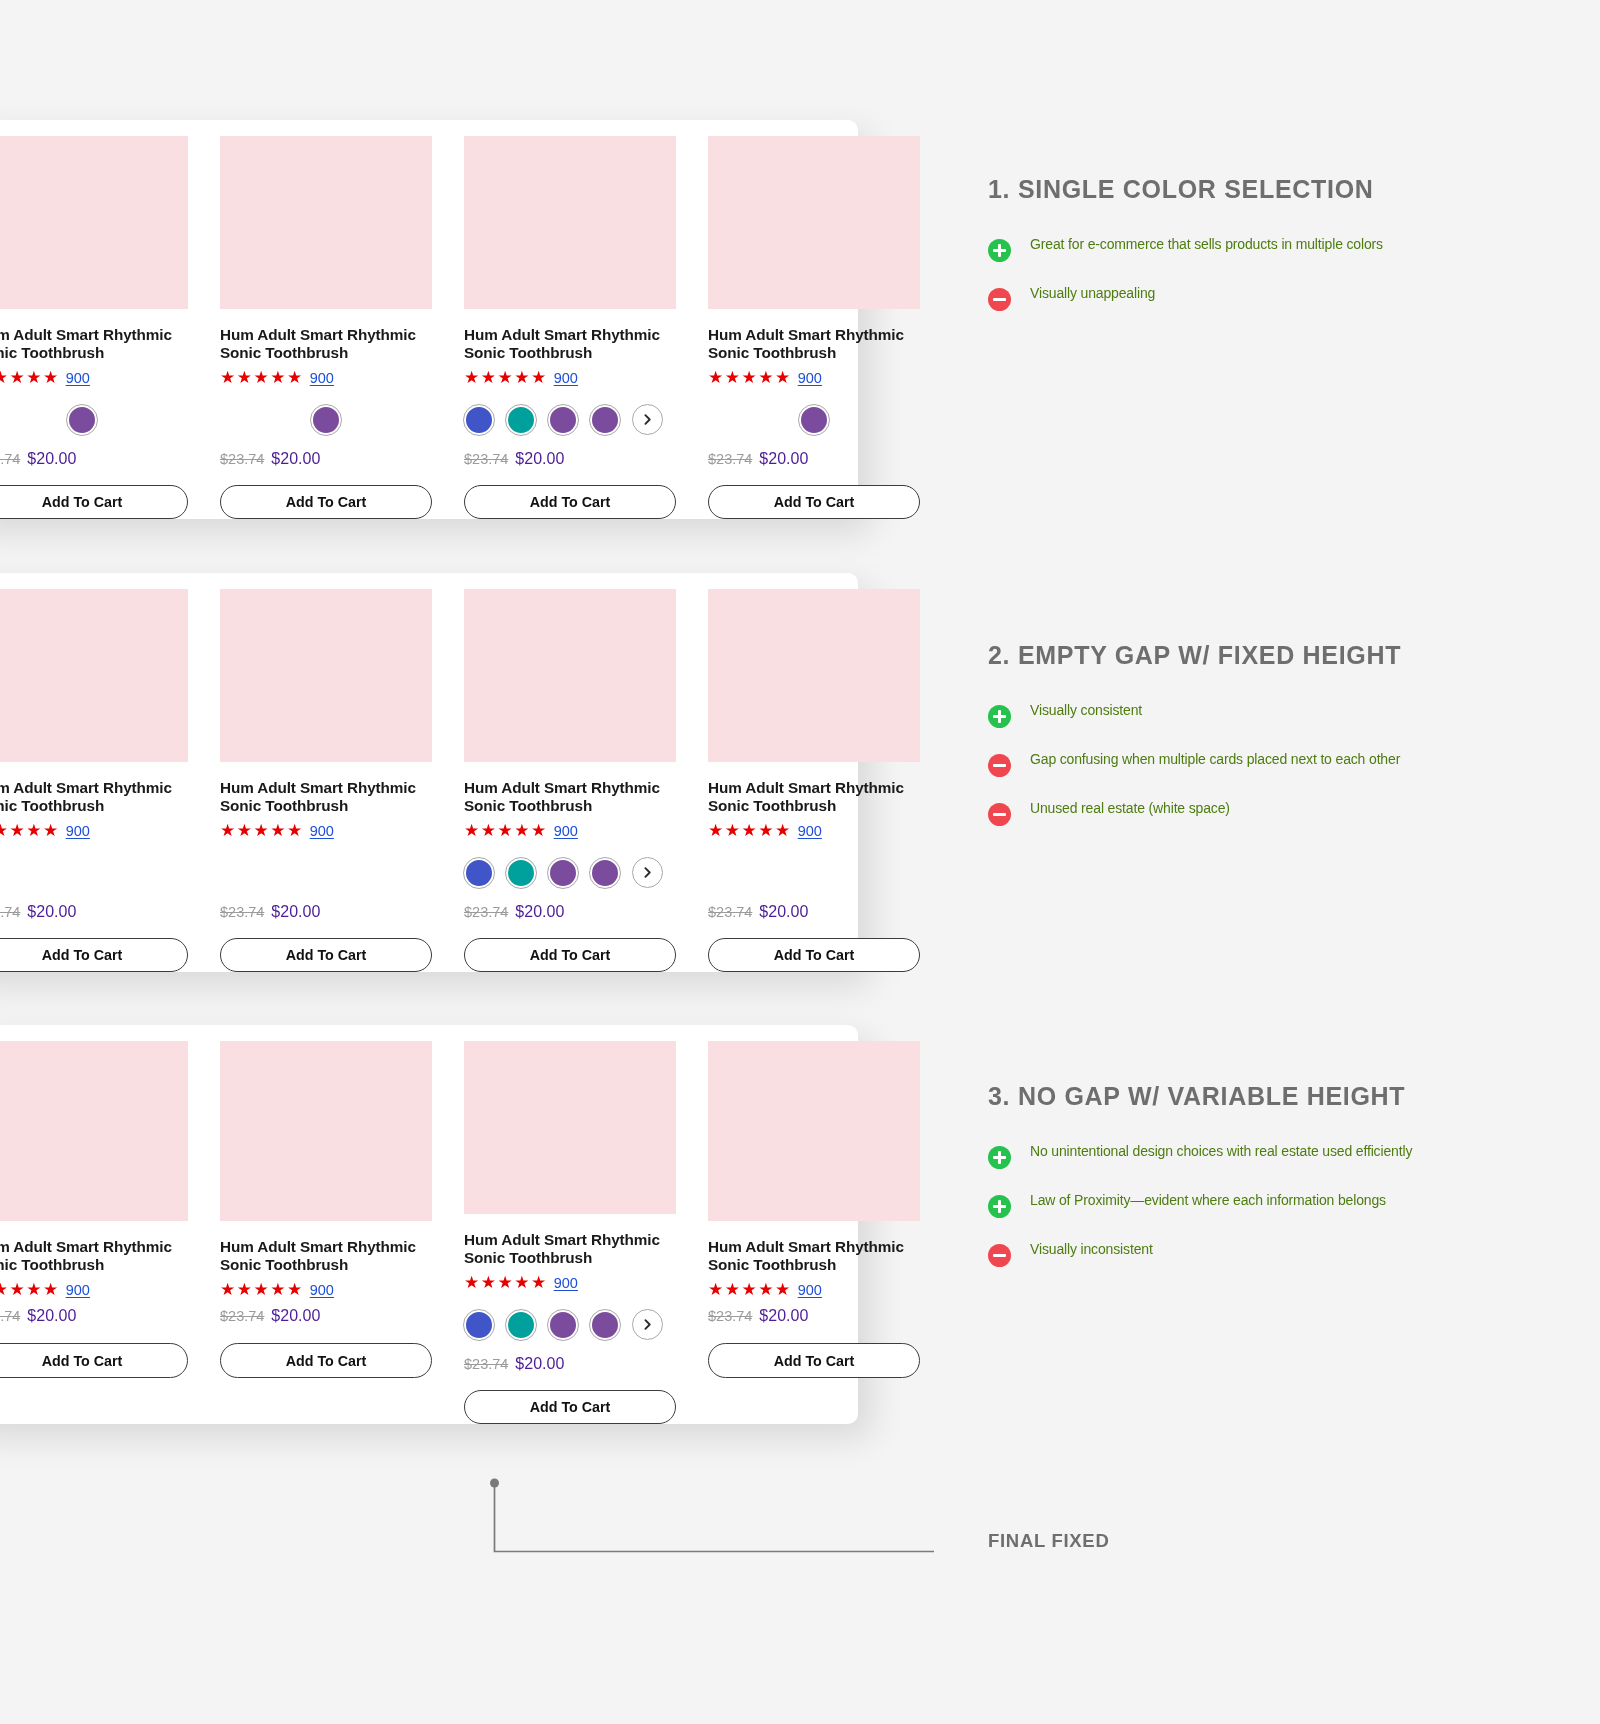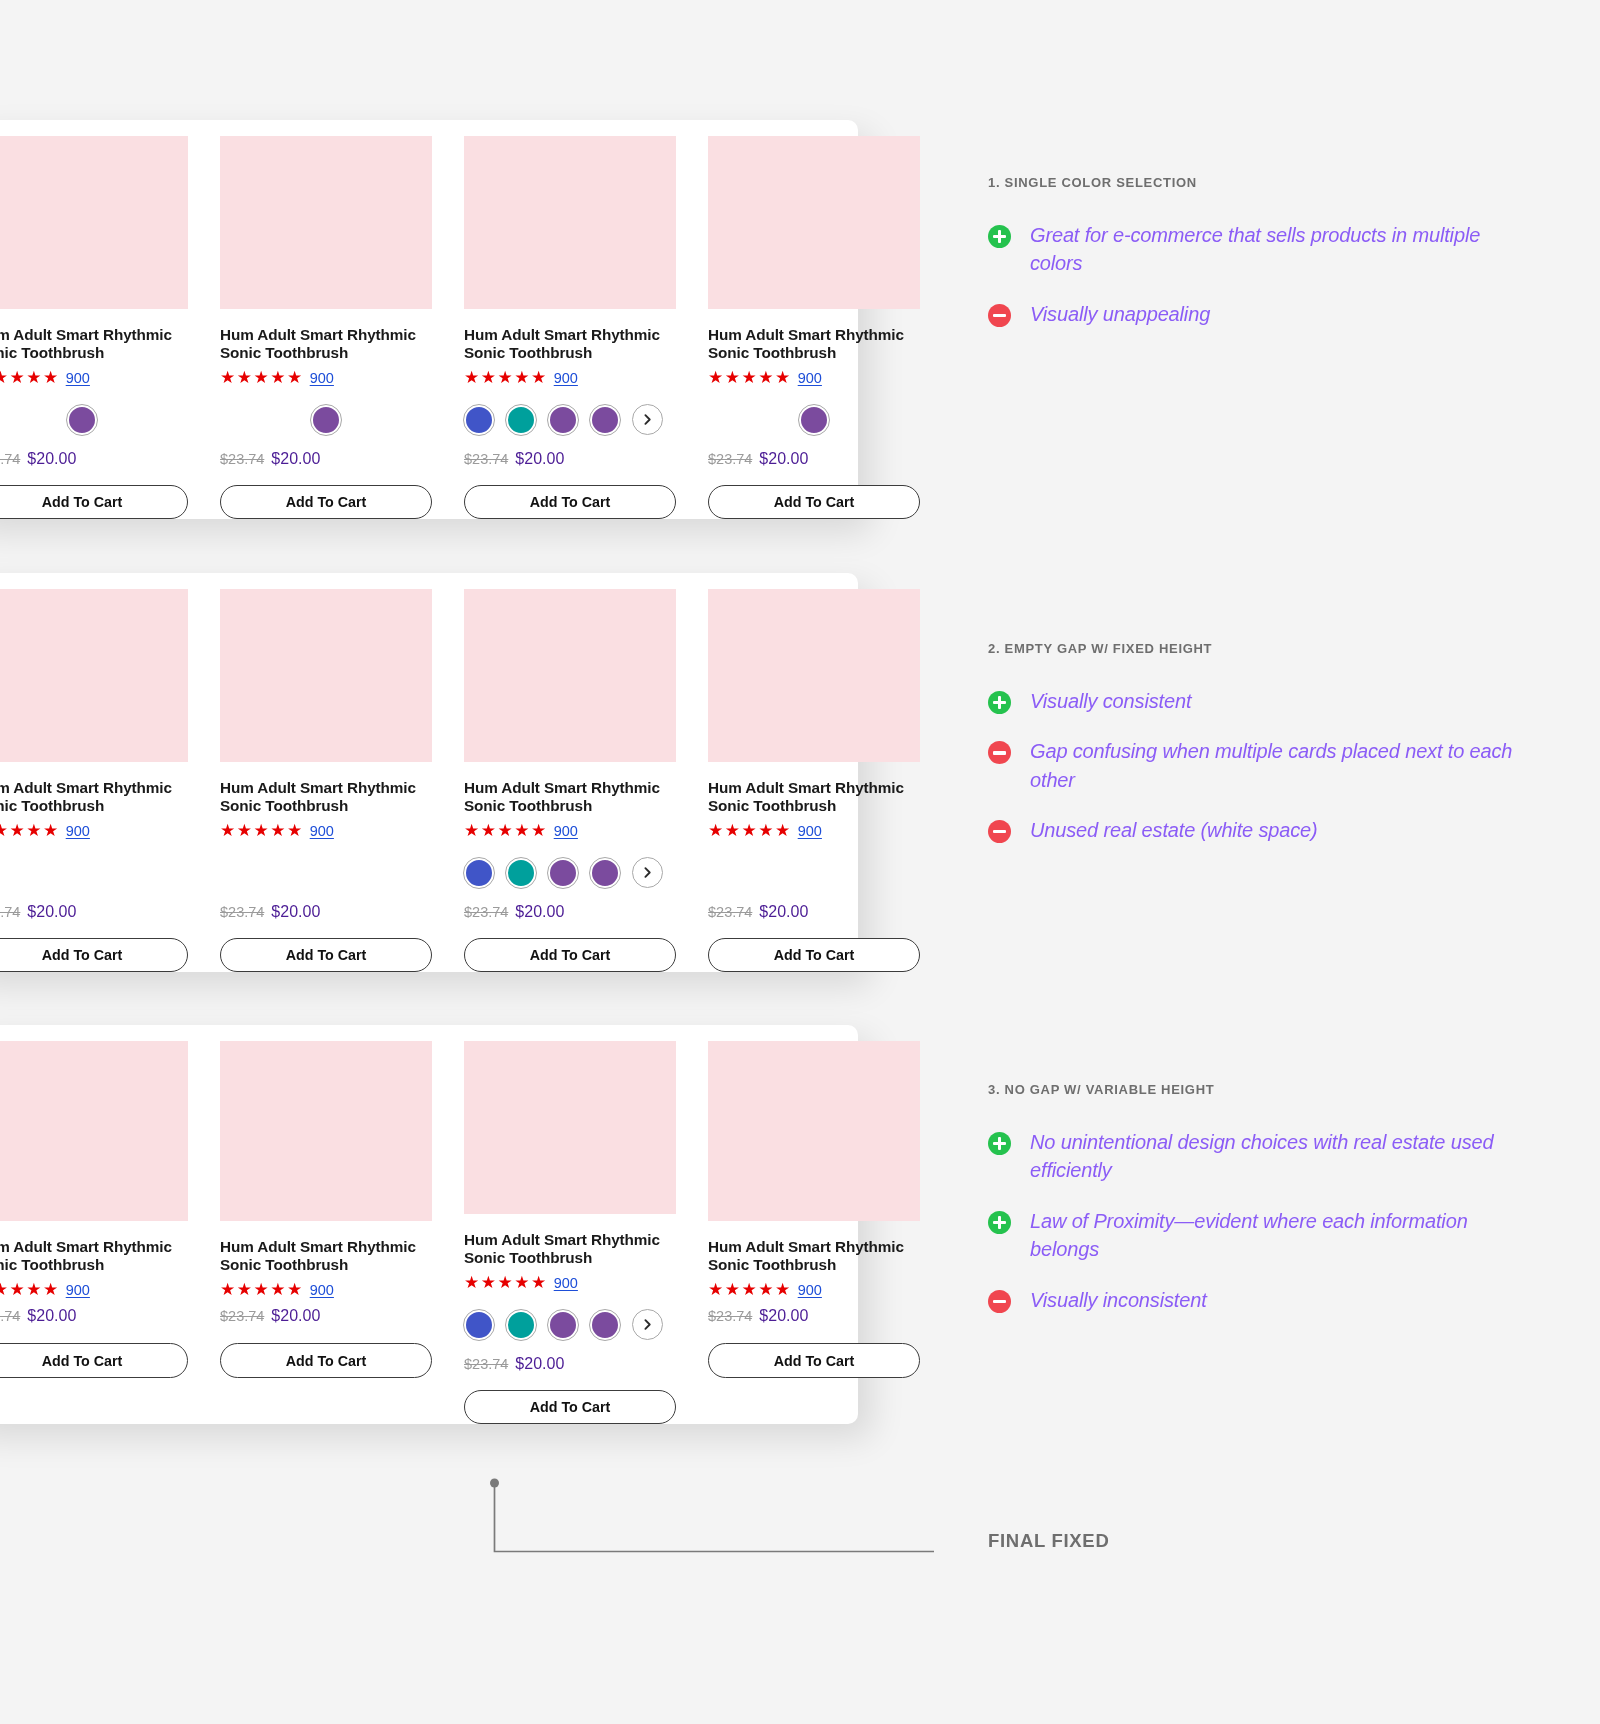--- a/index.html
+++ b/index.html
@@ -146,21 +146,21 @@
   .notes {
     position: absolute;
     left: 988px;
     width: 530px;
   }
   #notes-1 { top: 175px; }
   #notes-2 { top: 641px; }
   #notes-3 { top: 1082px; }
 
   .notes-title {
-    font-size: 13px;
+    font-size: 25px;
     font-weight: 700;
     color: #6e6e6e;
     letter-spacing: 0.7px;
     margin-bottom: 31px;
   }
 
   .note {
     display: flex;
     gap: 19px;
     align-items: flex-start;
@@ -186,24 +186,23 @@
   }
   .note-icon.plus::after {
     content: "";
     position: absolute;
     left: 9.9px; top: 5px;
     width: 3.2px; height: 13px;
     background: #fff;
     border-radius: 1px;
   }
   .note-text {
-    font-size: 20px;
-    font-style: italic;
+    font-size: 14px;
     line-height: 1.42;
-    color: #8b5cf6;
+    color: #4d7c0f;
     letter-spacing: -0.15px;
   }
 
   
   .connector {
     position: absolute;
     left: 490px;
     top: 1478px;
     width: 460px;
     height: 82px;

